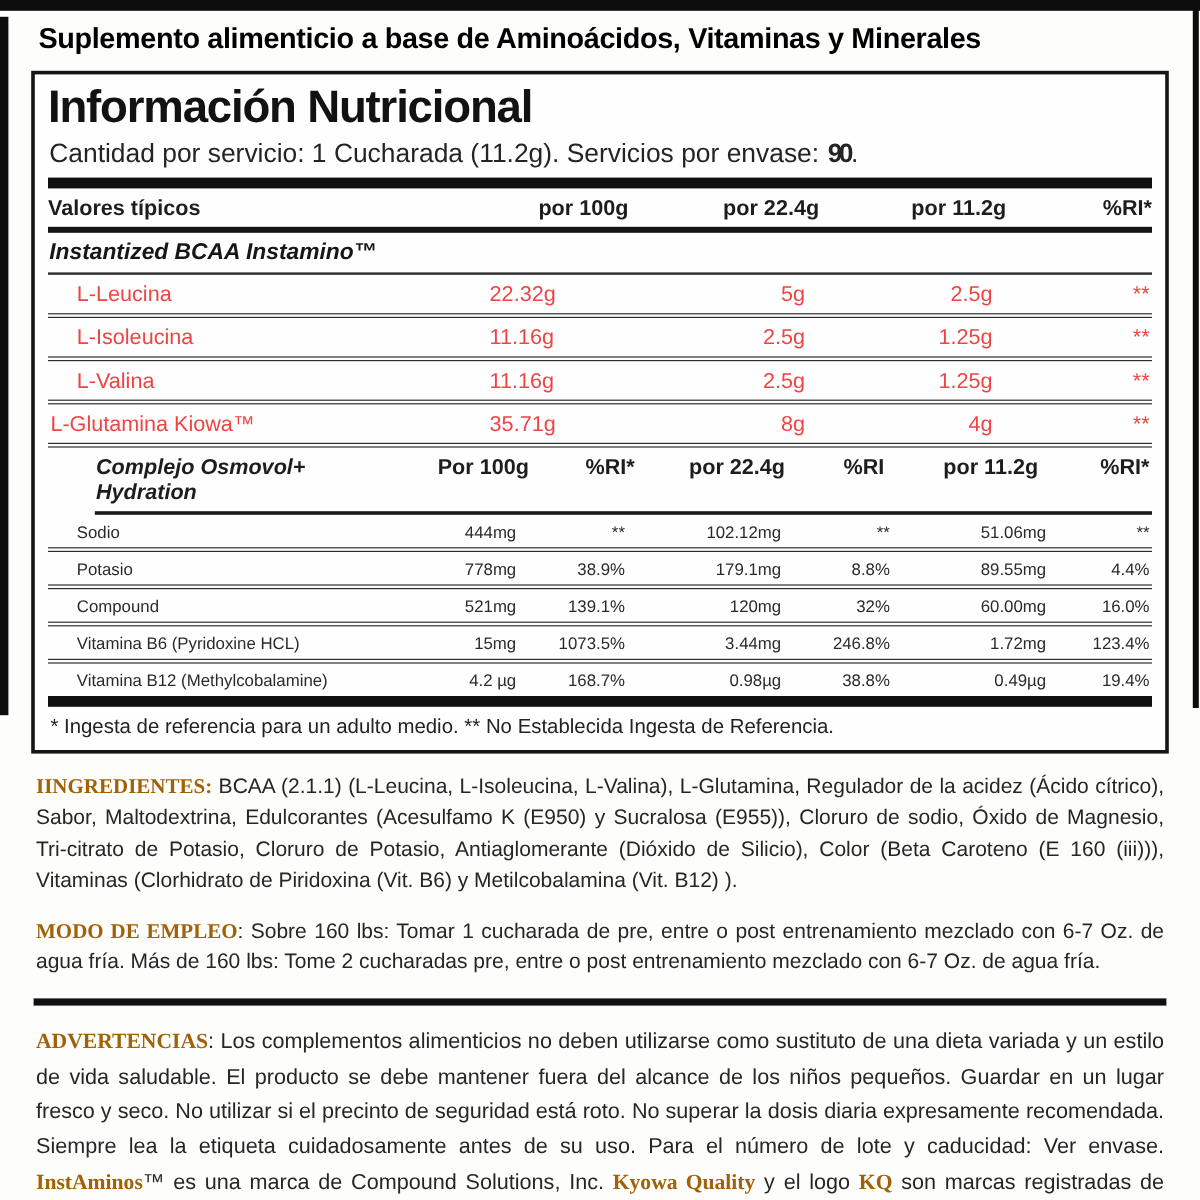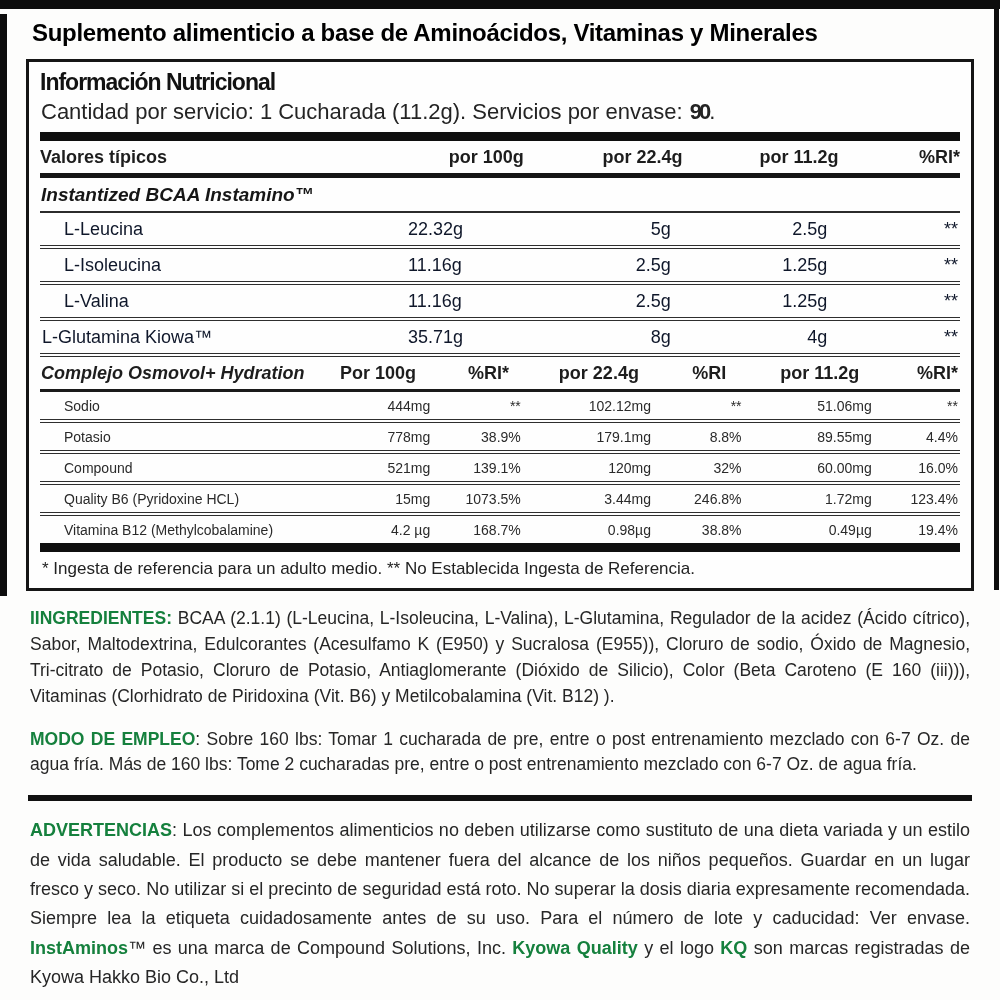--- a/index.html
+++ b/index.html
@@ -22,64 +22,64 @@
     color:#000000;
   }
 
   .panel {
     margin:12px 26px 0 26px;
     border:3px solid #151515;
     padding:6px 11px 5px 11px;
     background:#fefefe;
   }
   .panel-title {
-    font-size:23px; font-weight:bold; letter-spacing:-1px;
+    font-size:38px; font-weight:bold; letter-spacing:-1px;
     color:#121212; margin-top:1px;
   }
   .serving-line { font-size:22px; margin:3px 0 7px 1px; color:#242424; }
   .servings-count { font-weight:900; letter-spacing:-3px; padding:0 1px; }
 
   .bar-thick { height:9px; background:#0f0f0f; }
 
   .grid5 { display:grid; grid-template-columns:40% 17% 17% 17% 9%; align-items:baseline; }
   .grid7 { display:grid; grid-template-columns:30% 13.5% 10.5% 13.5% 10.5% 13.5% 8.5%; align-items:baseline; }
 
   .hdr-row { padding:6px 0 5px 0; font-size:18px; font-weight:bold; border-bottom:5px solid #151515; }
   .hdr-row .c { text-align:center; }
   .hdr-row .r { text-align:right; }
 
   .sec-title {
     padding:6px 0 5px 1px; font-size:19px; font-weight:bold; font-style:italic;
     border-bottom:2px solid #2b2b2b; color:#161616;
   }
 
-  .row { padding:6px 0 5px 0; font-size:18px; color:#0f172a; border-bottom:4px double #2e2e2e; }
+  .row { padding:6px 0 5px 0; font-size:18px; color:#ef4444; border-bottom:4px double #2e2e2e; }
   .row .name { padding-left:24px; }
   .row .name.noindent { padding-left:2px; }
   .row .v1 { text-align:left; padding-right:28px; }
   .row .v2 { text-align:right; padding-right:50px; }
   .row .v3 { text-align:right; padding-right:50px; }
   .row .ri { text-align:right; padding-right:2px; }
 
-  .s2hdr { padding:6px 0 5px 0; font-size:18px; font-weight:bold; border-bottom:3px solid #1a1a1a; border-top:0; }
+  .s2hdr { padding:6px 0 5px 0; font-size:18px; font-weight:bold; border-bottom:3px solid #1a1a1a; border-top:0;margin-left:39px; }
   .s2hdr .name { font-style:italic; padding-left:1px; }
   .s2hdr .c { text-align:center; }
   .s2hdr .r { text-align:right; padding-right:2px; }
 
   .row2 { padding:6px 0 5px 0; font-size:14px; color:#2a2a2a; border-bottom:4px double #2e2e2e; }
   .row2.last { border-bottom:none; }
   .row2 .name { padding-left:24px; }
   .row2 .mg  { text-align:right; padding-right:10px; }
   .row2 .pct { text-align:right; padding-right:16px; }
   .row2 .pct-last { text-align:right; padding-right:2px; }
 
   .footnote { font-size:17px; padding:7px 2px 4px 2px; color:#222; }
 
   .para { margin:15px 30px 0 30px; font-size:17.5px; line-height:1.48; text-align:justify; color:#262626; }
-  .para b { color:#15803d; }
+  .para b { color:#a16207;font-family:Liberation Serif, serif; }
   .para.usage { margin-top:17px; }
 
   .divider { height:6px; background:#111; margin:17px 28px 0 28px; }
 
   .para.warnings { margin-top:15px; font-size:18px; line-height:1.63; }
 </style>
 </head>
 <body>
 
 <div class="edge-top"></div>
@@ -166,21 +166,21 @@
   <div class="grid7 row2">
     <div class="name">Compound</div>
     <div class="mg">521mg</div>
     <div class="pct">139.1%</div>
     <div class="mg">120mg</div>
     <div class="pct">32%</div>
     <div class="mg">60.00mg</div>
     <div class="pct-last">16.0%</div>
   </div>
   <div class="grid7 row2">
-    <div class="name">Quality B6 (Pyridoxine HCL)</div>
+    <div class="name">Vitamina B6 (Pyridoxine HCL)</div>
     <div class="mg">15mg</div>
     <div class="pct">1073.5%</div>
     <div class="mg">3.44mg</div>
     <div class="pct">246.8%</div>
     <div class="mg">1.72mg</div>
     <div class="pct-last">123.4%</div>
   </div>
   <div class="grid7 row2 last">
     <div class="name">Vitamina B12 (Methylcobalamine)</div>
     <div class="mg">4.2 µg</div>

